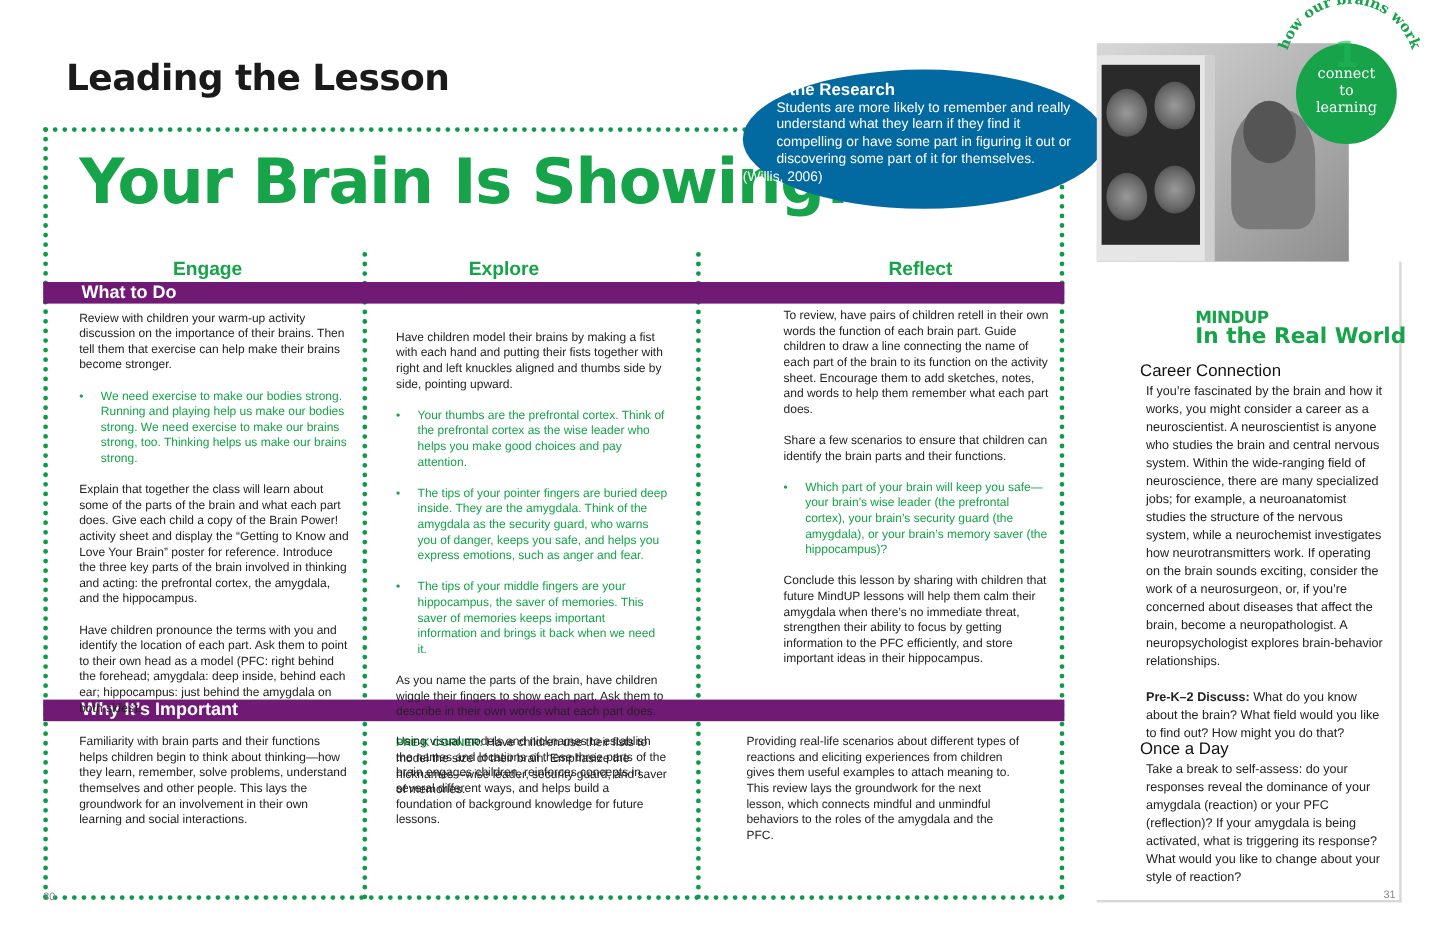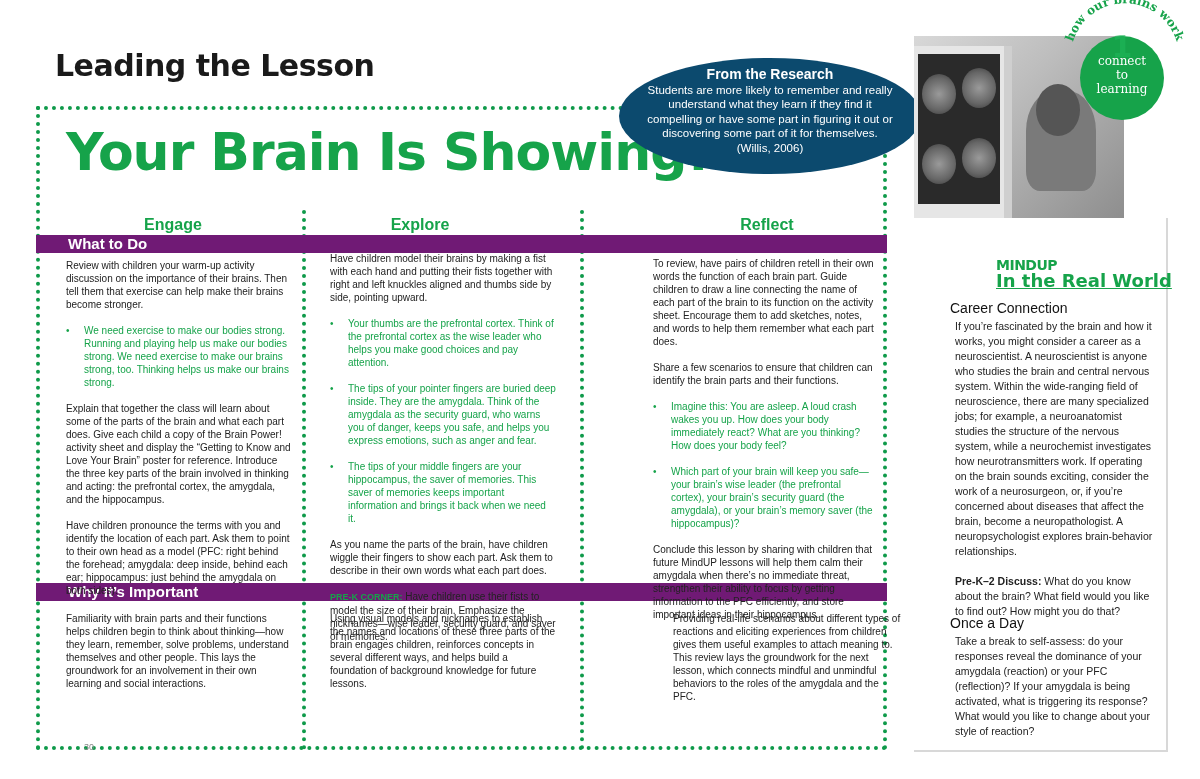--- a/index.html
+++ b/index.html
@@ -8,40 +8,40 @@
   .lesson-box { position: absolute; left: 36px; top: 106px; width: 851px; height: 644px; border: 4px dotted #0f9a4a; }
   .lesson-title { position: absolute; left: 66px; top: 122px; font-size: 52px; font-weight: bold; color: #16a34a; font-family: "DejaVu Sans", sans-serif; letter-spacing: -1px; }
   .col-head { position: absolute; top: 216px; font-size: 16px; color: #16a34a; font-weight: bold; text-align: center; width: 260px; }
   .vsep { position: absolute; width: 0; border-left: 4px dotted #0f9a4a; }
   .band { position: absolute; left: 36px; width: 851px; height: 18px; background: #701a75; color: #fff; font-size: 15px; font-weight: bold; padding-left: 32px; line-height: 18px; }
   .col { position: absolute; font-size: 10px; line-height: 13px; color: #222; }
   .col p { margin-bottom: 13px; }
   .bullet { color: #16a34a; position: relative; padding-left: 18px; margin-bottom: 13px; }
   .bullet::before { content: "•"; position: absolute; left: 0; color: #16a34a; }
   .prek-label { color: #16a34a; font-weight: bold; font-size: 9px; }
-  .research { position: absolute; left: 619px; top: 58px; width: 302px; height: 116px; border-radius: 50%; background: #0c4a6e; color: #fff; text-align: center; padding-top: 9px; font-size: 11.5px; line-height: 14.5px; }
+  .research { position: absolute; left: 619px; top: 58px; width: 302px; height: 116px; border-radius: 50%; background: #0369a1; color: #fff; text-align: left; padding-top: 9px; font-size: 11.5px; line-height: 14.5px; }
   .research-title { font-weight: bold; font-size: 14px; margin-bottom: 1px; }
   .photo { position: absolute; left: 914px; top: 36px; width: 210px; height: 182px; background: linear-gradient(135deg,#d8d8d8 0%,#bdbdbd 40%,#8e8e8e 100%); overflow: hidden; }
   .monitor { position: absolute; left: 0; top: 10px; width: 98px; height: 172px; background: #e6e6e6; border-right: 8px solid #cfcfcf; }
   .screen { position: absolute; left: 4px; top: 8px; width: 82px; height: 150px; background: #2a2a2a; }
   .scan { position: absolute; width: 34px; height: 40px; border-radius: 50%; background: radial-gradient(circle,#9a9a9a 0%,#666 60%,#333 100%); }
   .child { position: absolute; left: 112px; top: 55px; width: 70px; height: 100px; border-radius: 40% 40% 20% 20%; background: #7a7a7a; }
   .child-head { position: absolute; left: 122px; top: 48px; width: 44px; height: 52px; border-radius: 50%; background: #555; }
   .badge-circle { position: absolute; left: 1080px; top: 36px; width: 84px; height: 84px; border-radius: 50%; background: #16a34a; color: #fff; text-align: center; font-family: "DejaVu Serif", serif; font-size: 12px; line-height: 14px; padding-top: 18px; }
   .badge-num { position: absolute; left: 0; right: 0; top: 4px; font-size: 30px; color: #1fb75a; opacity: 0.6; font-family: "DejaVu Sans", sans-serif; font-weight: bold; }
   .badge-text { position: relative; }
   .badge-arc { position: absolute; left: 1062px; top: 0px; width: 124px; height: 48px; }
   .sidebar-box { position: absolute; left: 914px; top: 218px; width: 254px; height: 534px; border-right: 2px solid #d8d8d8; border-bottom: 2px solid #d8d8d8; }
   .mindup { position: absolute; left: 948px; top: 258px; color: #16a34a; font-weight: bold; font-family: "DejaVu Sans", sans-serif; margin-left: 48px; }
   .mindup-brand { font-size: 14px; line-height: 14px; letter-spacing: -0.5px; }
-  .mindup-sub { font-size: 18px; line-height: 18px; text-decoration: underline; }
+  .mindup-sub { font-size: 18px; line-height: 18px; }
   .side-h { position: absolute; left: 950px; font-size: 14px; color: #111; }
   .side-text { position: absolute; left: 955px; width: 200px; font-size: 10.5px; line-height: 15px; color: #222; }
   .side-text p { margin-bottom: 15px; }
-  .page-num { position: absolute; font-size: 9px; color: #888; padding-left: 48px; }
+  .page-num { position: absolute; font-size: 9px; color: #888; }
 </style>
 </head>
 <body>
 
 <div class="page-heading">Leading the Lesson</div>
 
 <div class="lesson-box"></div>
 <div class="lesson-title">Your Brain Is Showing!</div>
 
 <div class="col-head" style="left:43px">Engage</div>
@@ -55,38 +55,37 @@
 <div class="band" style="top:583px">Why It’s Important</div>
 
 <div class="col" style="left:66px; top:259px; width:226px">
   <p>Review with children your warm-up activity discussion on the importance of their brains. Then tell them that exercise can help make their brains become stronger.</p>
   <div class="bullet">We need exercise to make our bodies strong. Running and playing help us make our bodies strong. We need exercise to make our brains strong, too. Thinking helps us make our brains strong.</div>
   <p>Explain that together the class will learn about some of the parts of the brain and what each part does. Give each child a copy of the Brain Power! activity sheet and display the “Getting to Know and Love Your Brain” poster for reference. Introduce the three key parts of the brain involved in thinking and acting: the prefrontal cortex, the amygdala, and the hippocampus.</p>
   <p>Have children pronounce the terms with you and identify the location of each part. Ask them to point to their own head as a model (PFC: right behind the forehead; amygdala: deep inside, behind each ear; hippocampus: just behind the amygdala on both sides).</p>
 </div>
 <div class="col" style="left:66px; top:612px; width:226px">Familiarity with brain parts and their functions helps children begin to think about thinking—how they learn, remember, solve problems, understand themselves and other people. This lays the groundwork for an involvement in their own learning and social interactions.</div>
 
-<div class="col" style="left:330px; top:252px; width:226px">
+<div class="col" style="left:330px; top:275px; width:226px">
   <p>Have children model their brains by making a fist with each hand and putting their fists together with right and left knuckles aligned and thumbs side by side, pointing upward.</p>
   <div class="bullet">Your thumbs are the prefrontal cortex. Think of the prefrontal cortex as the wise leader who helps you make good choices and pay attention.</div>
   <div class="bullet">The tips of your pointer fingers are buried deep inside. They are the amygdala. Think of the amygdala as the security guard, who warns you of danger, keeps you safe, and helps you express emotions, such as anger and fear.</div>
   <div class="bullet">The tips of your middle fingers are your hippocampus, the saver of memories. This saver of memories keeps important information and brings it back when we need it.</div>
   <p>As you name the parts of the brain, have children wiggle their fingers to show each part. Ask them to describe in their own words what each part does.</p>
   <p><span class="prek-label">PRE-K CORNER:</span><span> Have children use their fists to model the size of their brain. Emphasize the nicknames—wise leader, security guard, and saver of memories.</span></p>
 </div>
 <div class="col" style="left:330px; top:612px; width:226px">Using visual models and nicknames to establish the names and locations of these three parts of the brain engages children, reinforces concepts in several different ways, and helps build a foundation of background knowledge for future lessons.</div>
 
 <div class="col" style="left:653px; top:257px; width:222px">
   <p>To review, have pairs of children retell in their own words the function of each brain part. Guide children to draw a line connecting the name of each part of the brain to its function on the activity sheet. Encourage them to add sketches, notes, and words to help them remember what each part does.</p>
   <p>Share a few scenarios to ensure that children can identify the brain parts and their functions.</p>
-  <div class="bullet">Imagine this: You are asleep. A loud crash wakes you up. How does your body immediately react? What are you thinking? How does your body feel?</div>
   <div class="bullet">Which part of your brain will keep you safe—your brain’s wise leader (the prefrontal cortex), your brain’s security guard (the amygdala), or your brain’s memory saver (the hippocampus)?</div>
   <p>Conclude this lesson by sharing with children that future MindUP lessons will help them calm their amygdala when there’s no immediate threat, strengthen their ability to focus by getting information to the PFC efficiently, and store important ideas in their hippocampus.</p>
 </div>
-<div class="col" style="left:673px; top:612px; width:230px">Providing real-life scenarios about different types of reactions and eliciting experiences from children gives them useful examples to attach meaning to. This review lays the groundwork for the next lesson, which connects mindful and unmindful behaviors to the roles of the amygdala and the PFC.</div>
+<div class="col" style="left:622px; top:612px; width:230px">Providing real-life scenarios about different types of reactions and eliciting experiences from children gives them useful examples to attach meaning to. This review lays the groundwork for the next lesson, which connects mindful and unmindful behaviors to the roles of the amygdala and the PFC.</div>
 
 <div class="research">
   <div class="research-title">From the Research</div>
   <div style="padding:0 28px">Students are more likely to remember and really understand what they learn if they find it compelling or have some part in figuring it out or discovering some part of it for themselves.</div>
   <div>(Willis, 2006)</div>
 </div>
 
 <div class="photo">
   <div class="monitor">
     <div class="screen">

